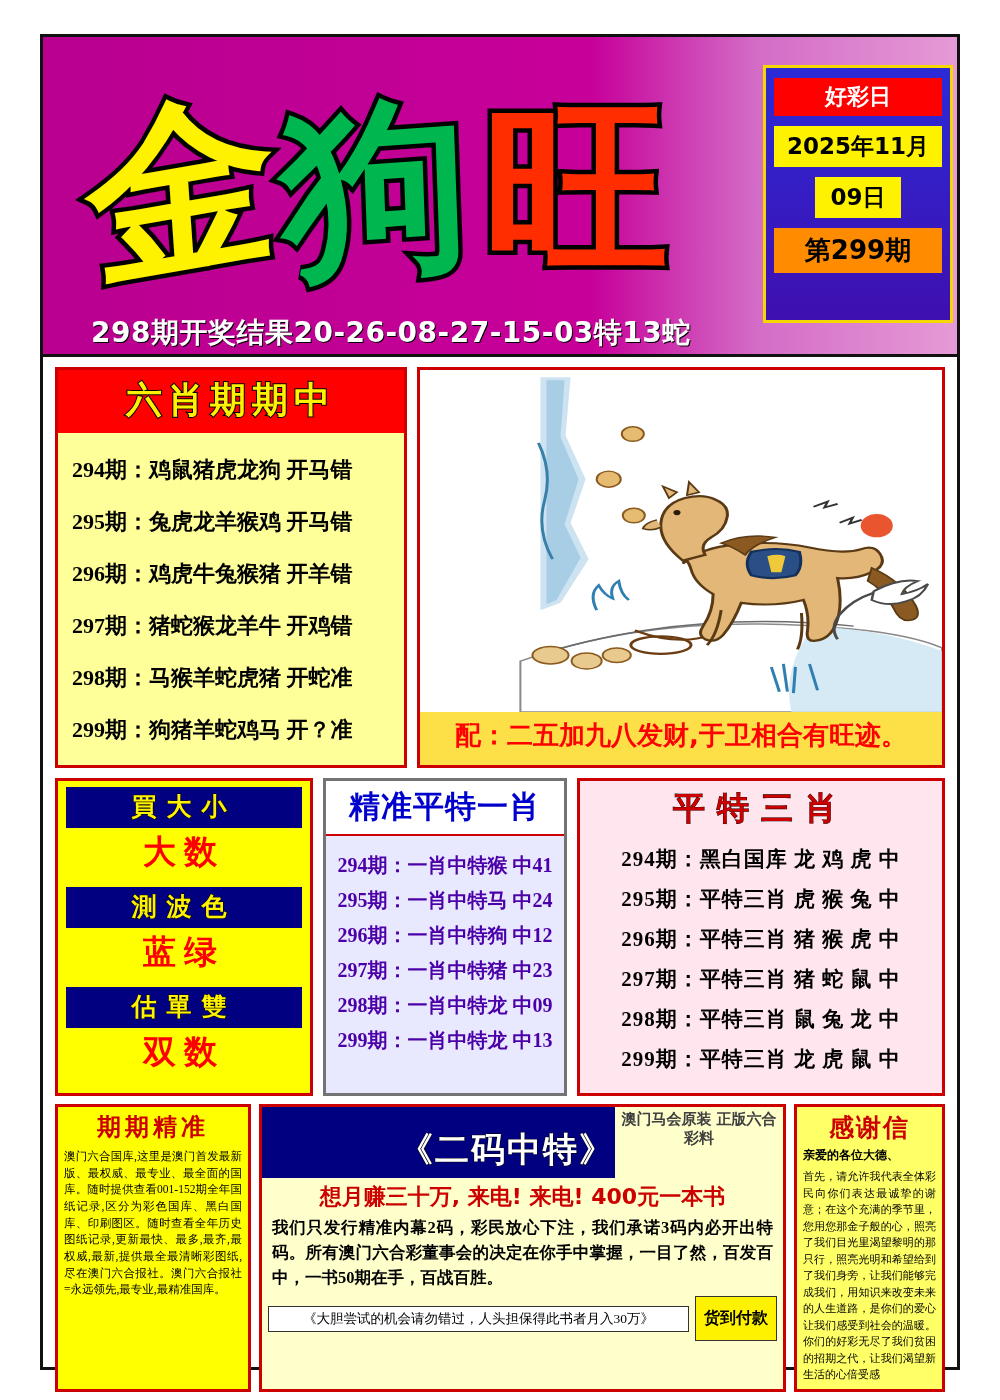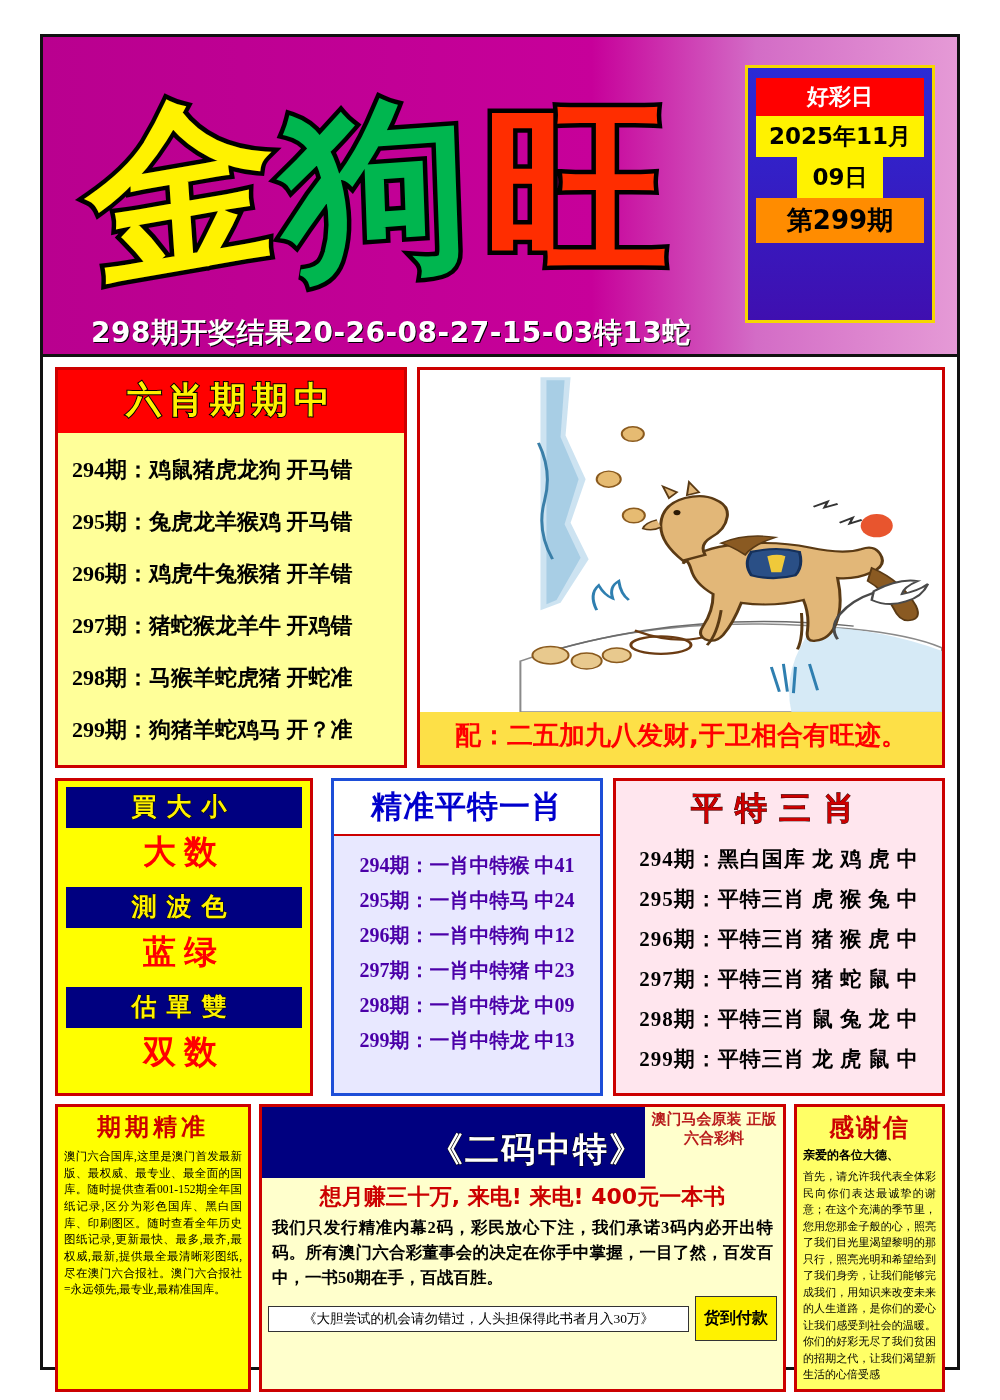--- a/index.html
+++ b/index.html
@@ -38,25 +38,25 @@
   .logo-c2 { left:218px; color:#00b64f; transform:skewY(-2deg) rotate(-2deg); }
   .logo-c3 { left:420px; color:#ff2d00; }
   .prev-result {
     position:absolute; left:48px; bottom:2px;
     color:#fff; font-weight:bold; font-size:28px;
     text-shadow:1px 1px 0 #000;
     font-family:"DejaVu Sans", sans-serif;
     letter-spacing:0.5px;
   }
   .date-box {
-    position:absolute; right:22px; top:28px; width:190px; height:258px;
+    position:absolute; right:4px; top:28px; width:190px; height:258px;
     background:linear-gradient(180deg,#2b2bd6,#3f0fb0);
     border:3px solid #f5d800;
     padding:10px 8px;
-    display:flex; flex-direction:column; align-items:center; 
+    display:flex; flex-direction:column; align-items:center; gap:10px;
   }
   .date-badge {
     font-family:"DejaVu Sans", sans-serif;
     font-weight:bold; text-align:center; width:100%;
   }
   .db-red   { background:#ff0000; color:#ffffff; font-size:22px; padding:4px 0; }
   .db-y1    { background:#fff200; color:#000; font-size:23px; padding:5px 2px; }
   .db-y2    { background:#fff200; color:#000; font-size:23px; padding:5px 2px; width:86px; margin:0 auto;}
   .db-org   { background:#ff8c00; color:#000; font-size:26px; padding:5px 0; }
 
@@ -104,21 +104,21 @@
     -webkit-text-stroke:1px #000; paint-order: stroke fill;
   }
   .bs-val {
     background:#ffff00; text-align:center; padding:2px 0 6px;
   }
   .bs-val span {
     font-family:"DejaVu Sans", sans-serif; font-weight:bold; font-size:33px;
     color:#ff0000; letter-spacing:8px;
   }
   .p-onexiao {
-    width:272px; border:3px solid #1d4ed8; background:#e8e8ff;margin-left:8px;
+    width:244px; border:3px solid #737373; background:#e8e8ff;
   }
   .p-onexiao .ttl {
     background:#ffffff; text-align:center; padding:5px 0 6px;
     border-bottom:2px solid #cc0000;
   }
   .p-onexiao .ttl span {
     font-family:"DejaVu Sans", sans-serif; font-weight:bold; font-size:31px;
     color:#0000cc; letter-spacing:1px;
   }
   .ox-list { padding:12px 6px; }
@@ -157,21 +157,21 @@
   .b-mid .topbar { display:flex; align-items:stretch; background:#000080; }
   .b-mid .tb-left {
     flex:1; text-align:right; padding:20px 0 5px;border-radius:9px;
   }
   .b-mid .tb-left span {
     font-family:"DejaVu Sans", sans-serif; font-weight:bold; font-size:34px;
     color:#ffffff; letter-spacing:2px;
     -webkit-text-stroke:1px #000; paint-order: stroke fill;
   }
   .b-mid .tb-right {
-    width:138px; background:#ffffcc; color:#b91c1c; font-weight:bold;
+    width:168px; background:#ffffcc; color:#404040; font-weight:bold;
     font-size:15px; line-height:1.25; text-align:center; padding:3px 2px;
     font-family:"DejaVu Sans", sans-serif;
   }
   .b-mid .slogan {
     text-align:center; color:#cc0000; font-weight:bold; font-size:22px;
     padding:4px 0 2px; font-family:"DejaVu Sans", sans-serif;
   }
   .b-mid .para {
     font-size:16.5px; color:#000; line-height:1.5; padding:2px 10px 4px;
     text-align:justify; font-weight:bold;

